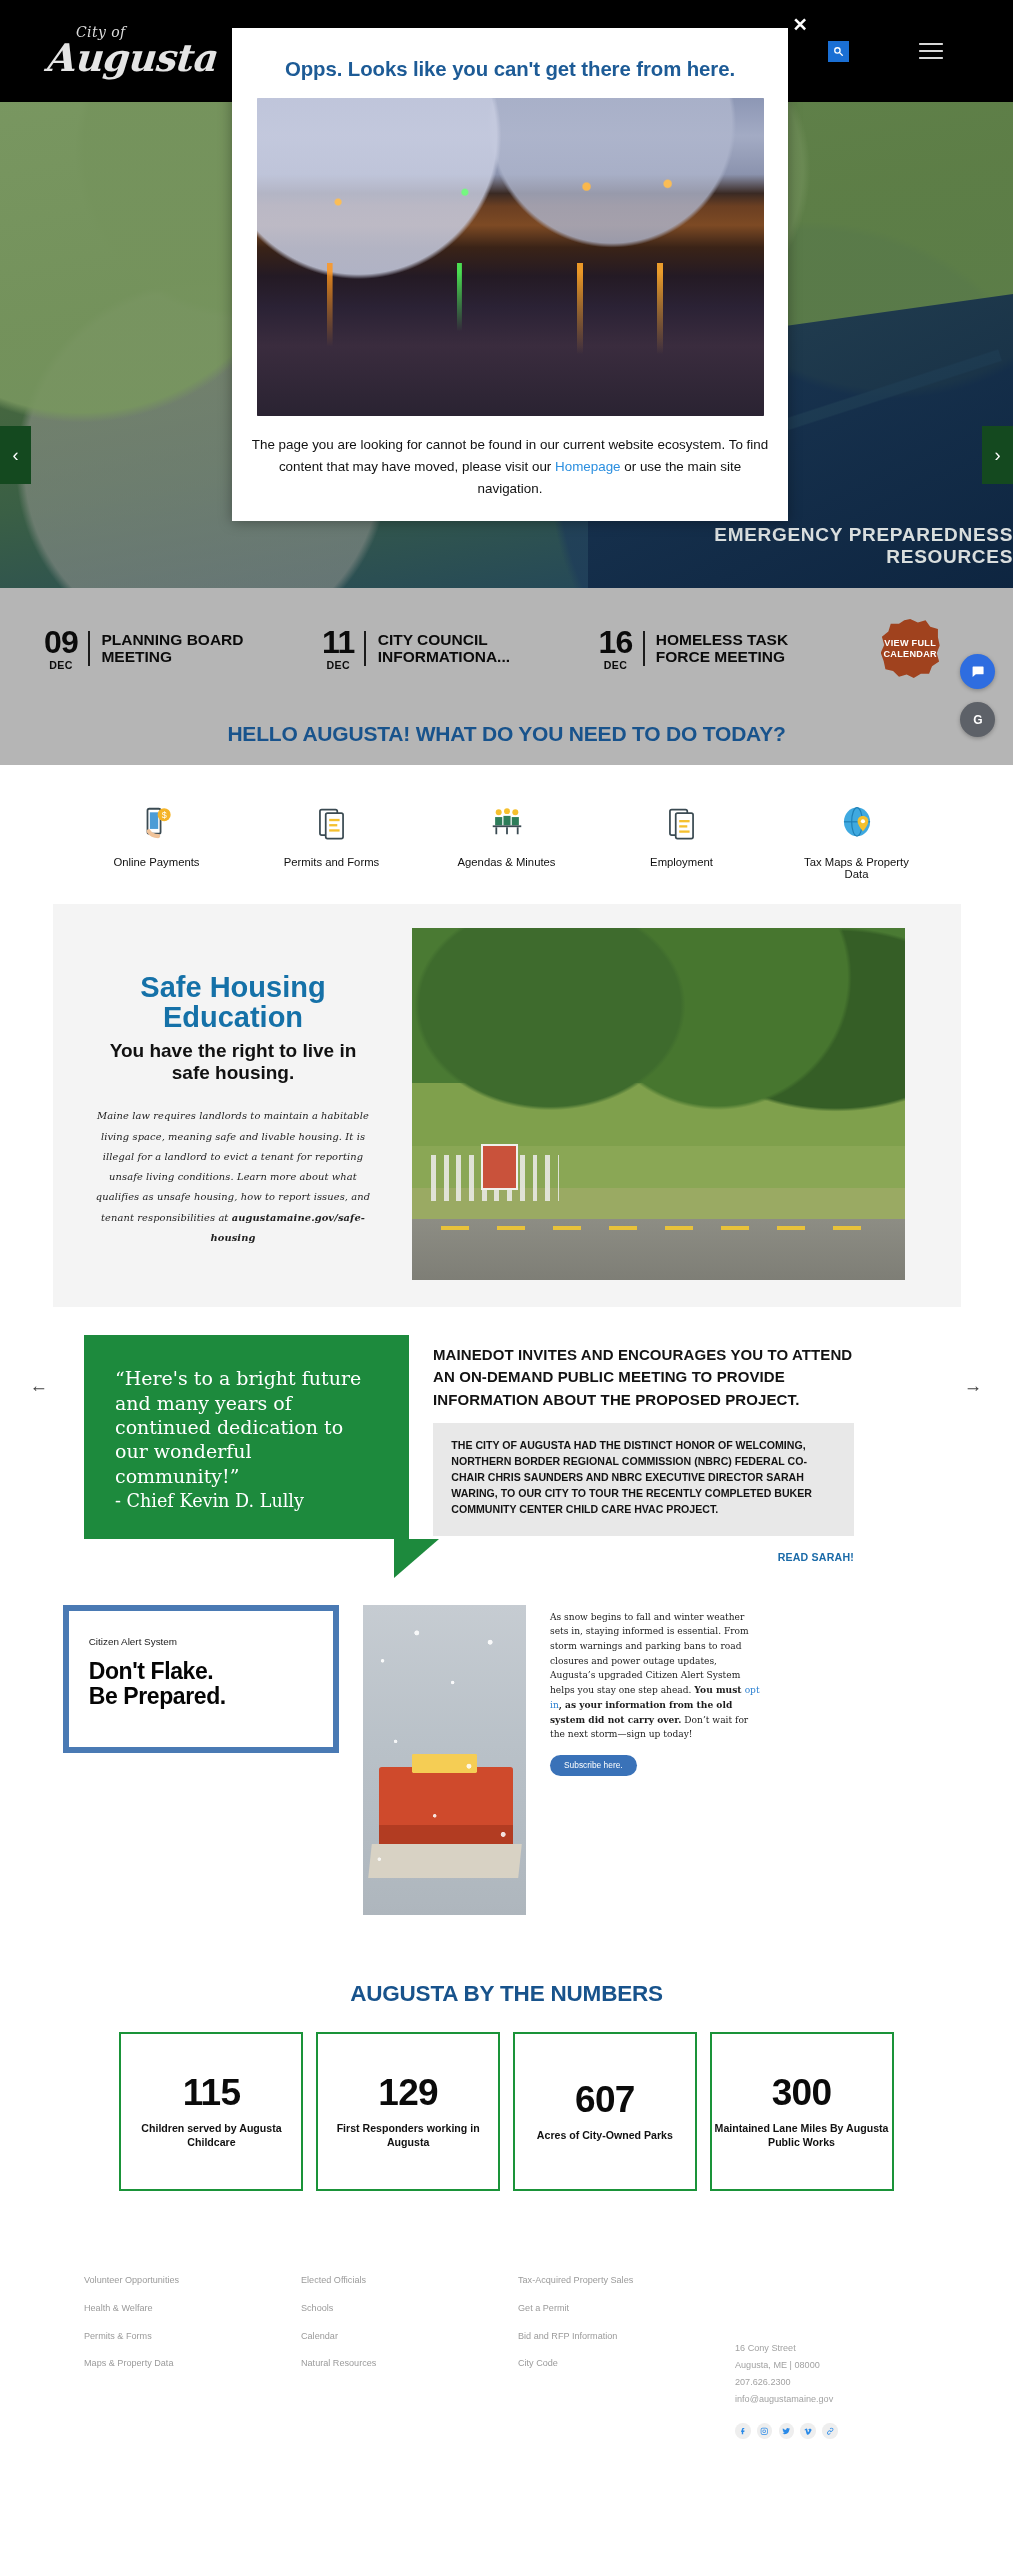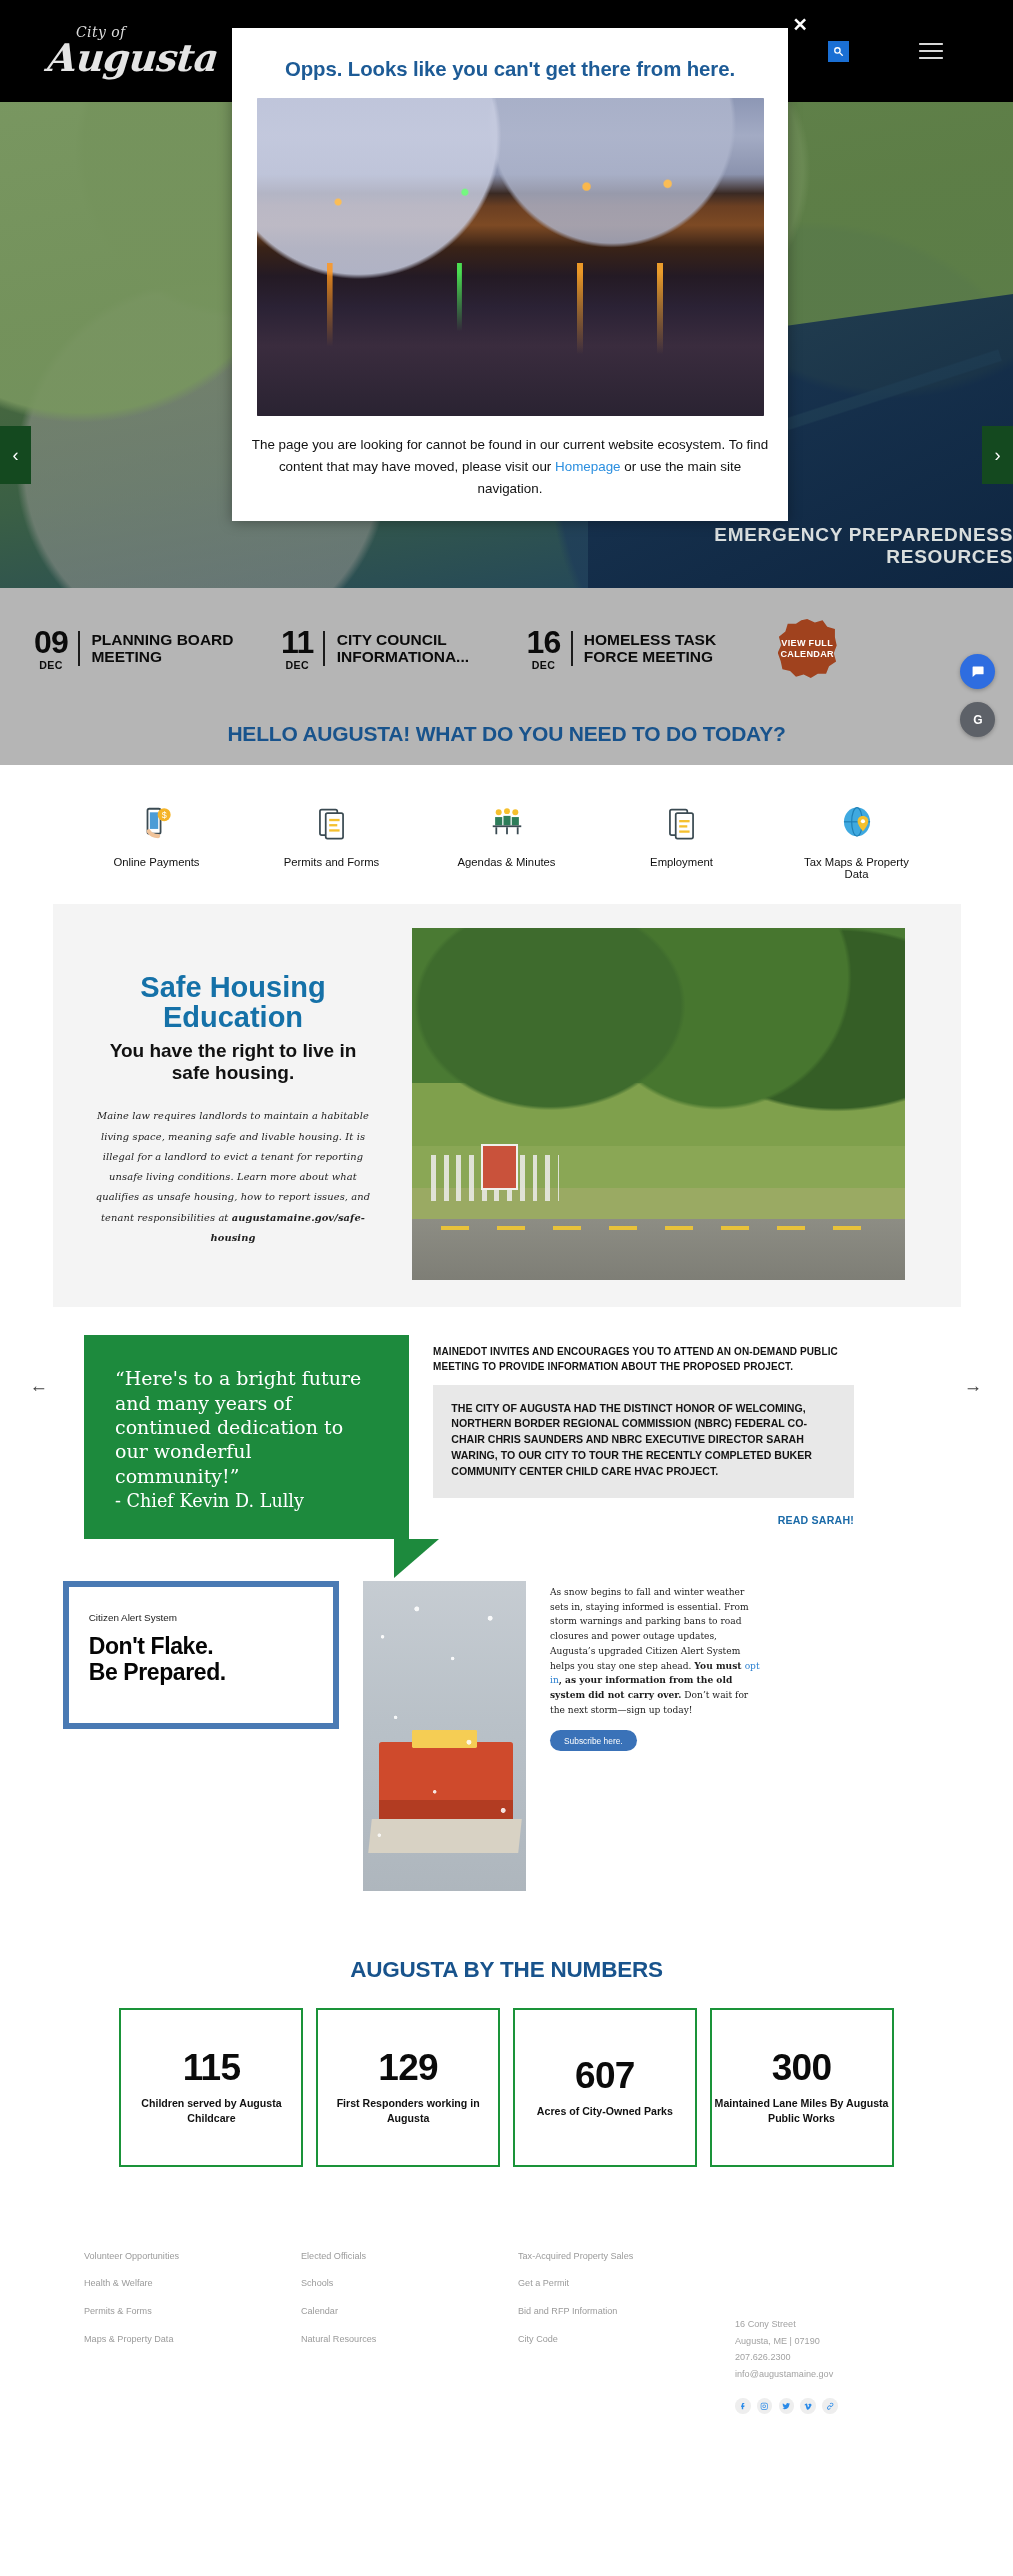--- a/index.html
+++ b/index.html
@@ -218,22 +218,23 @@
     color: #111;
   }
   .modal p.modal-body a { color: #2b8fe0; text-decoration: none; }
 
   
   .events-bar {
     background: #b5b5b5;
     height: 121px;
     display: flex;
     align-items: center;
-    padding-left: 34px;
+    padding-left: 44px;
     position: relative;
+    gap: 31px;
   }
   .event {
     display: flex;
     align-items: center;
     margin-right: 31px;
   }
   .event-date {
     text-align: center;
     padding-right: 9.9px;
     line-height: .95;
@@ -414,21 +415,21 @@
   .quote-box .q-author { font-size: 17.6px; margin-top: 2.8px; }
   .quote-tail {
     position: absolute;
     left: 310px; bottom: -39px;
     width: 0; height: 0;
     border-top: 39px solid #1d8a3d;
     border-right: 45px solid transparent;
   }
   .news { width: 421px; padding-top: 8.4px; }
   .news-lead {
-    font-size: 10px;
+    font-size: 15px;
     font-weight: bold;
     line-height: 1.5;
     color: #131313;
     text-transform: uppercase;
     letter-spacing: 0.1px;
   }
   .news-card {
     margin-top: 11.3px;
     background: #e8e8e8;
     padding: 15.5px 18.3px 18.3px;
@@ -832,21 +833,21 @@
     <a href="#">Natural Resources</a>
   </div>
   <div class="footer-col">
     <a href="#">Tax-Acquired Property Sales</a>
     <a href="#">Get a Permit</a>
     <a href="#">Bid and RFP Information</a>
     <a href="#">City Code</a>
   </div>
   <div class="footer-contact">
     <div>16 Cony Street</div>
-    <div>Augusta, ME | 07190</div>
+    <div>Augusta, ME | 08000</div>
     <div>207.626.2300</div>
     <div>info@augustamaine.gov</div>
     <div class="social-row">
       <div class="social">
         <svg viewBox="0 0 24 24">
             <path d="M15 3h-3a4 4 0 0 0-4 4v3H6v4h2v7h4v-7h3l1-4h-4V7a1 1 0 0 1 1-1h2z"></path>
           </svg>
       </div>
       <div class="social">
         <svg viewBox="0 0 24 24">

